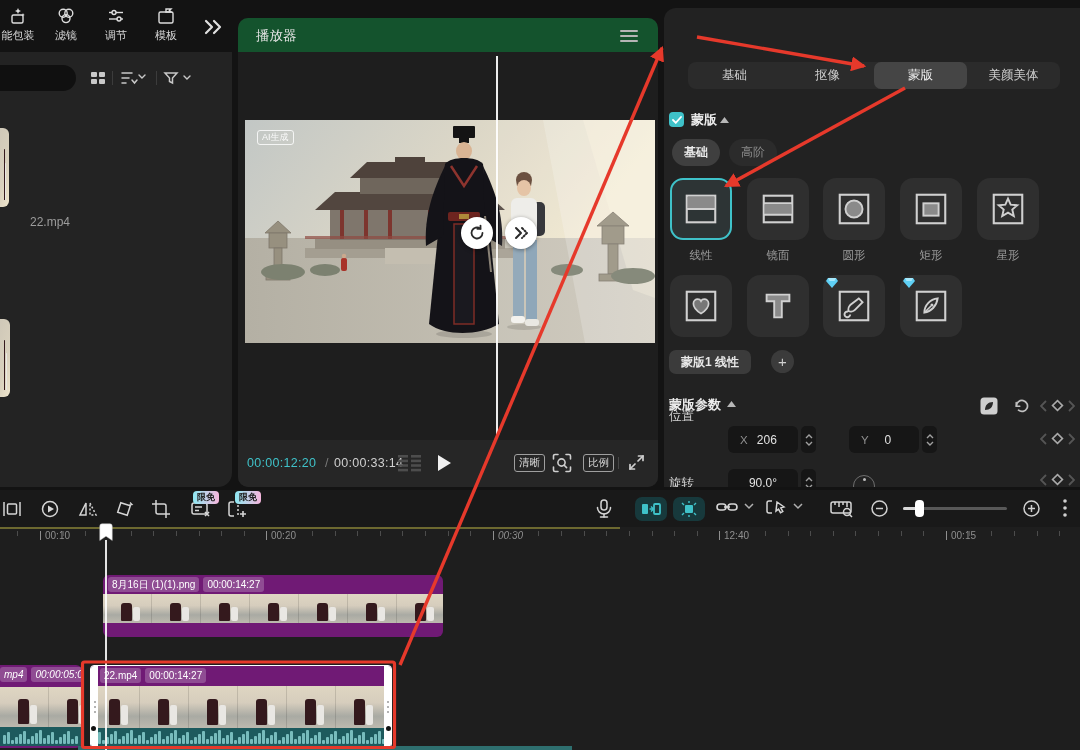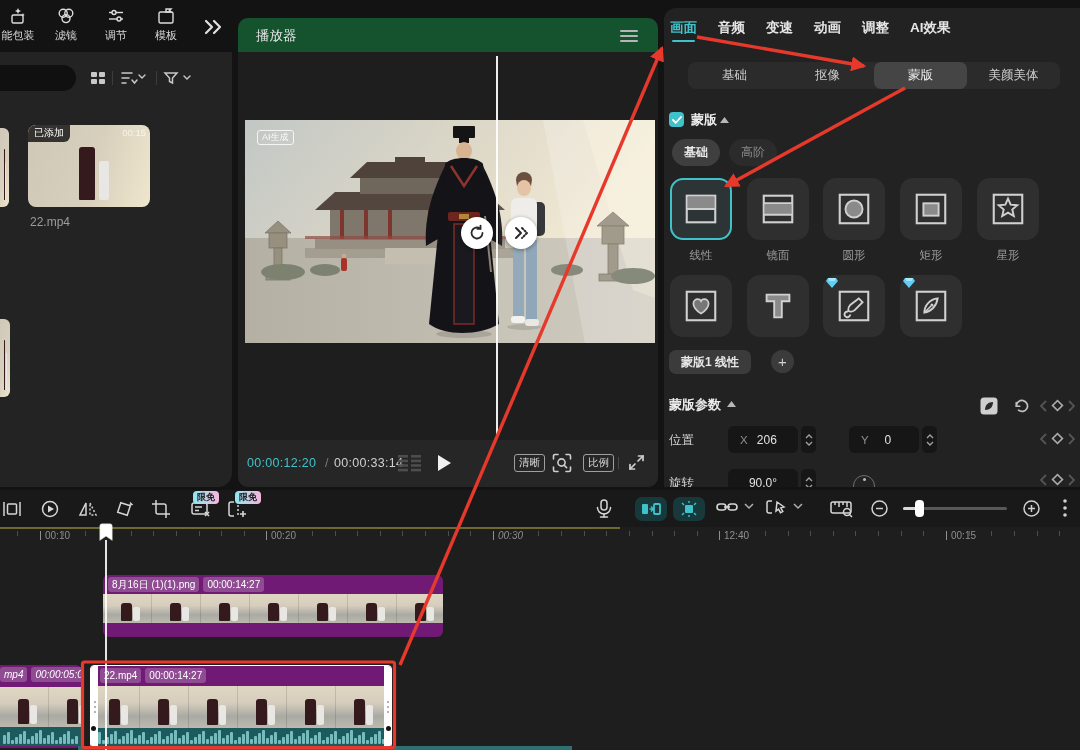--- a/index.html
+++ b/index.html
@@ -180,24 +180,20 @@
     </div>
     <div class="vdiv" style="left:156px;top:19px;height:14px;"></div>
     <div class="abs" style="left:163px;top:18px;">
       <svg width="30" height="16" viewBox="0 0 30 16" fill="none" stroke="#c8c8c8" stroke-width="1.5" stroke-linecap="round">
           <path d="M2 3h12l-4.5 5v5l-3-1.5V8z"></path>
           <path d="M21 6l3 3 3-3" stroke-width="1.4"></path>
         </svg>
     </div>
 
     <div class="scene abs" style="left:0;top:76px;width:9px;height:79px;border-radius:0 6px 6px 0;"></div>
-    <div class="thumb-card scene">
-      <span class="added-badge">已添加</span>
-      <span class="thumb-dur">00:15</span>
-    </div>
     <div class="thumb-name">22.mp4</div>
     <div class="scene abs" style="left:0;top:188px;width:10px;height:78px;border-radius:0 6px 6px 0;"></div>
   </div>
 
   <div class="player-panel">
     <div class="player-header">
       <span class="player-title">播放器</span>
       <div class="menu-ic">
           <i></i>
           <i></i>
@@ -346,28 +342,20 @@
             <path d="M10.5 2h4.5v4.5"></path>
             <path d="M15 2l-5 5"></path>
             <path d="M6.5 15H2v-4.5"></path>
             <path d="M2 15l5-5"></path>
           </svg>
       </span>
     </div>
   </div>
 
   <div class="inspector">
-    <div class="tabs-row">
-      <span class="tab active">画面</span>
-      <span class="tab">音频</span>
-      <span class="tab">变速</span>
-      <span class="tab">动画</span>
-      <span class="tab">调整</span>
-      <span class="tab">AI效果</span>
-    </div>
 
     <div class="subtab-bar">
       <span class="subtab">基础</span>
       <span class="subtab">抠像</span>
       <span class="subtab active">蒙版</span>
       <span class="subtab">美颜美体</span>
     </div>
 
     <div class="checkbox">
       <svg width="10" height="8" viewBox="0 0 10 8">
@@ -506,21 +494,21 @@
           <path d="M6 1L1 6l5 5" fill="none" stroke="#555" stroke-width="1.8"></path>
         </svg>
       <svg width="13" height="13" viewBox="0 0 13 13">
           <rect x="3" y="3" width="7" height="7" transform="rotate(45 6.5 6.5)" fill="none" stroke="#aaa" stroke-width="1.6"></rect>
         </svg>
       <svg width="7" height="12" viewBox="0 0 7 12">
           <path d="M1 1l5 5-5 5" fill="none" stroke="#555" stroke-width="1.8"></path>
         </svg>
     </span>
 
-    <span class="row-label" style="top:424px;">位置</span>
+    <span class="row-label" style="top:400px;">位置</span>
     <div class="num-field" style="left:64px;top:418px;width:70px;">
       <span class="axis">X</span>
       <span class="val">206</span>
     </div>
     <div class="stepper" style="left:137px;top:418px;">
       <svg width="8" height="5" viewBox="0 0 8 5">
           <path d="M1 4l3-3 3 3" fill="none" stroke="#a0a0a0" stroke-width="1.4"></path>
         </svg>
       <svg width="8" height="5" viewBox="0 0 8 5">
           <path d="M1 1l3 3 3-3" fill="none" stroke="#a0a0a0" stroke-width="1.4"></path>

